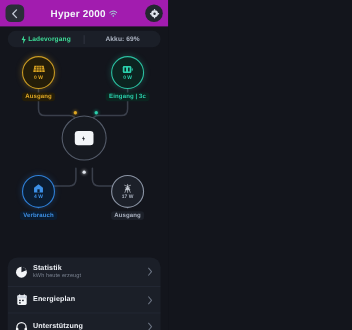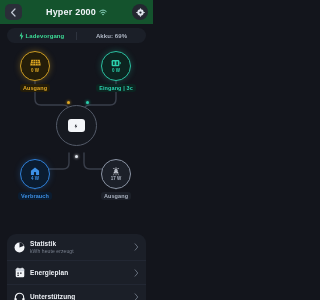--- a/index.html
+++ b/index.html
@@ -9,21 +9,21 @@
     font-family:"Liberation Sans", sans-serif;
     color:#e8ecf2;
     -webkit-font-smoothing:antialiased;
   }
   .app{ position:relative; width:153px; height:300px; background:#13151c; }
 
   
   .header{
     position:relative; height:24px;
     display:flex; align-items:center; justify-content:center;
-    background:#14532d;
+    background:#a21caf;
   }
   .hdr-btn{
     position:absolute; top:4px; width:17px; height:16px;
     border-radius:5px; background:#2a2e38;
     display:flex; align-items:center; justify-content:center;
   }
   .hdr-btn.back{ left:5px; }
   .hdr-btn.gear{ right:5px; background:#232730; border-radius:50%; width:16px; }
   .hdr-title{
     display:flex; align-items:center; gap:3px;

